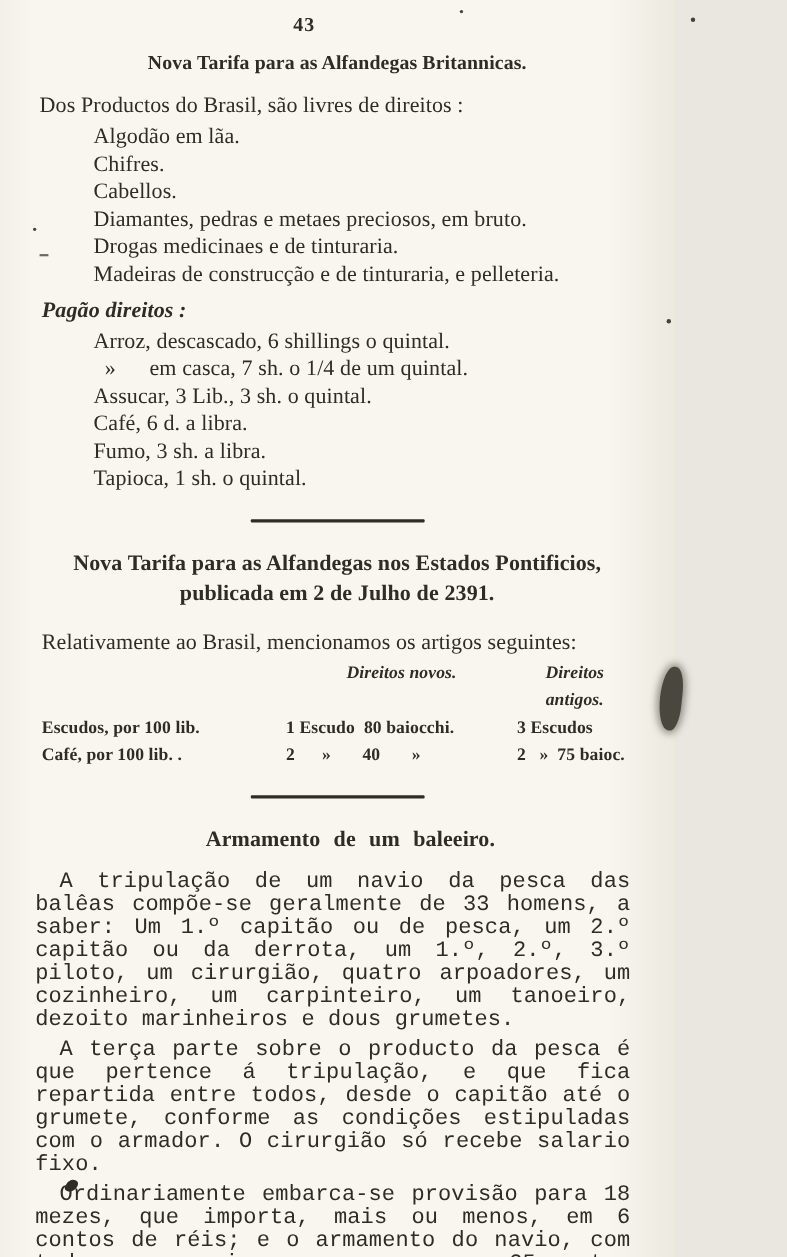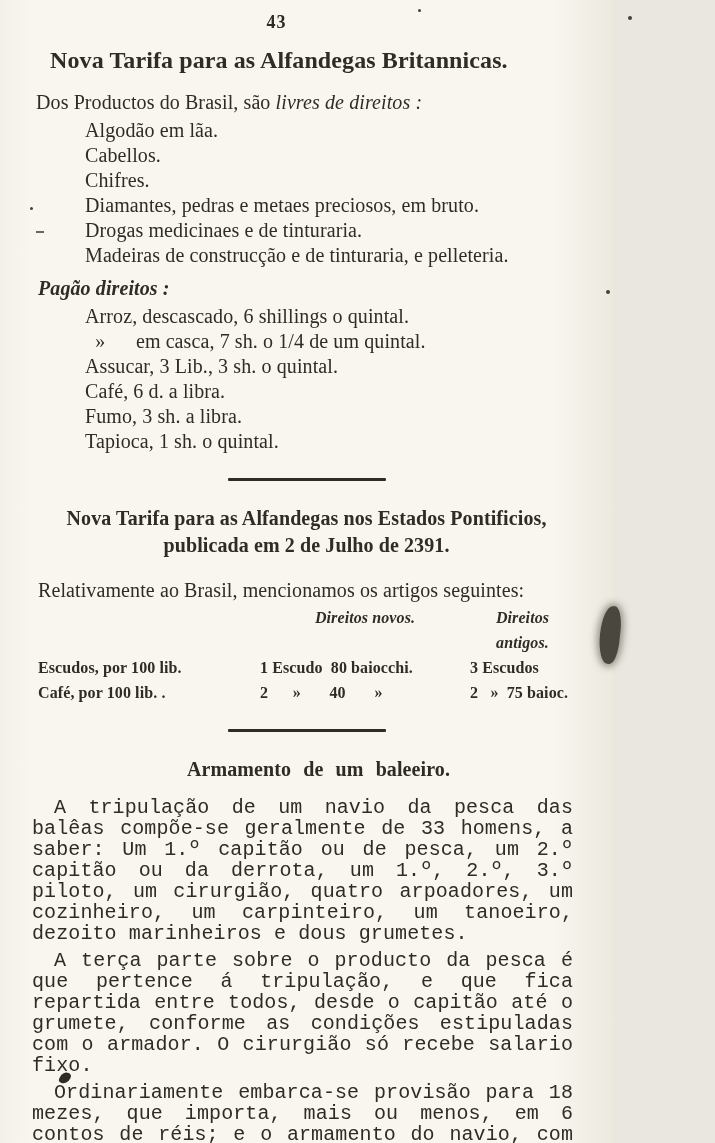--- a/index.html
+++ b/index.html
@@ -20,27 +20,28 @@
   .page-number {
     padding-top: 12px;
     text-align: center;
     font-weight: bold;
     font-size: 18px;
     letter-spacing: 1px;
     transform: translateX(-30px);
   }
   .section-title {
     margin: 14px 50px 0 50px;
-    font-weight: bold;
-    font-size: 24px;
+    text-align: center;
+    font-weight: bold;
+    font-size: 18px;
   }
   .intro {
     margin: 17px 42px 0 36px;
   }
-  .intro .it { font-style: italic; }
+  .intro .it { }
   ul.item-list {
     list-style: none;
     margin: 4px 0 0 0;
     padding: 0 40px 0 85px;
   }
   ul.item-list li {
     line-height: 25px;
     white-space: pre-wrap;
   }
   .paid-heading {
@@ -124,22 +125,22 @@
 <div class="page">
 
   <div class="page-number">43</div>
 
   <div class="section-title">Nova Tarifa para as Alfandegas Britannicas.</div>
 
   <p class="intro"><span>Dos Productos do Brasil, são </span><span class="it">livres de direitos :</span></p>
 
   <ul class="item-list">
     <li>Algodão em lãa.</li>
+    <li>Chifres.</li>
     <li>Cabellos.</li>
-    <li>Chifres.</li>
     <li>Diamantes, pedras e metaes preciosos, em bruto.</li>
     <li>Drogas medicinaes e de tinturaria.</li>
     <li>Madeiras de construcção e de tinturaria, e pelleteria.</li>
   </ul>
 
   <p class="paid-heading">Pagão direitos :</p>
 
   <ul class="item-list">
     <li>Arroz, descascado, 6 shillings o quintal.</li>
     <li>  »      em casca, 7 sh. o 1/4 de um quintal.</li>

